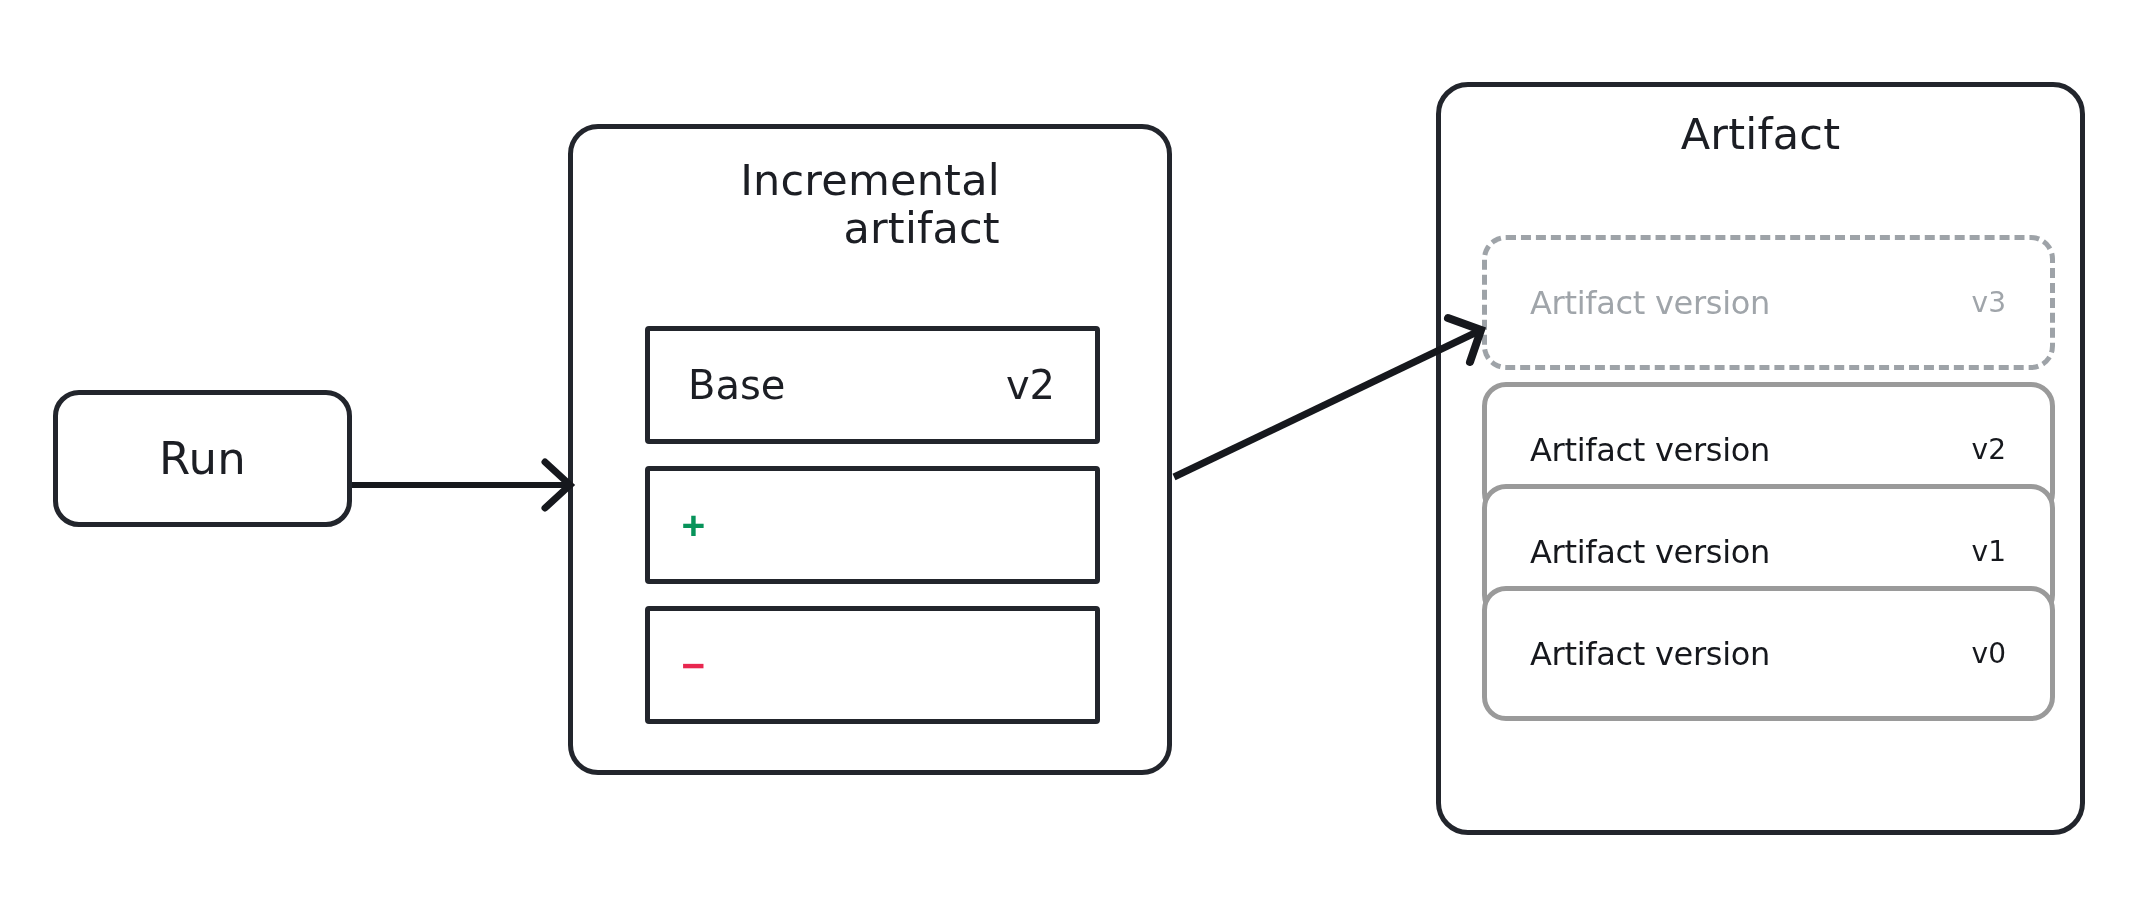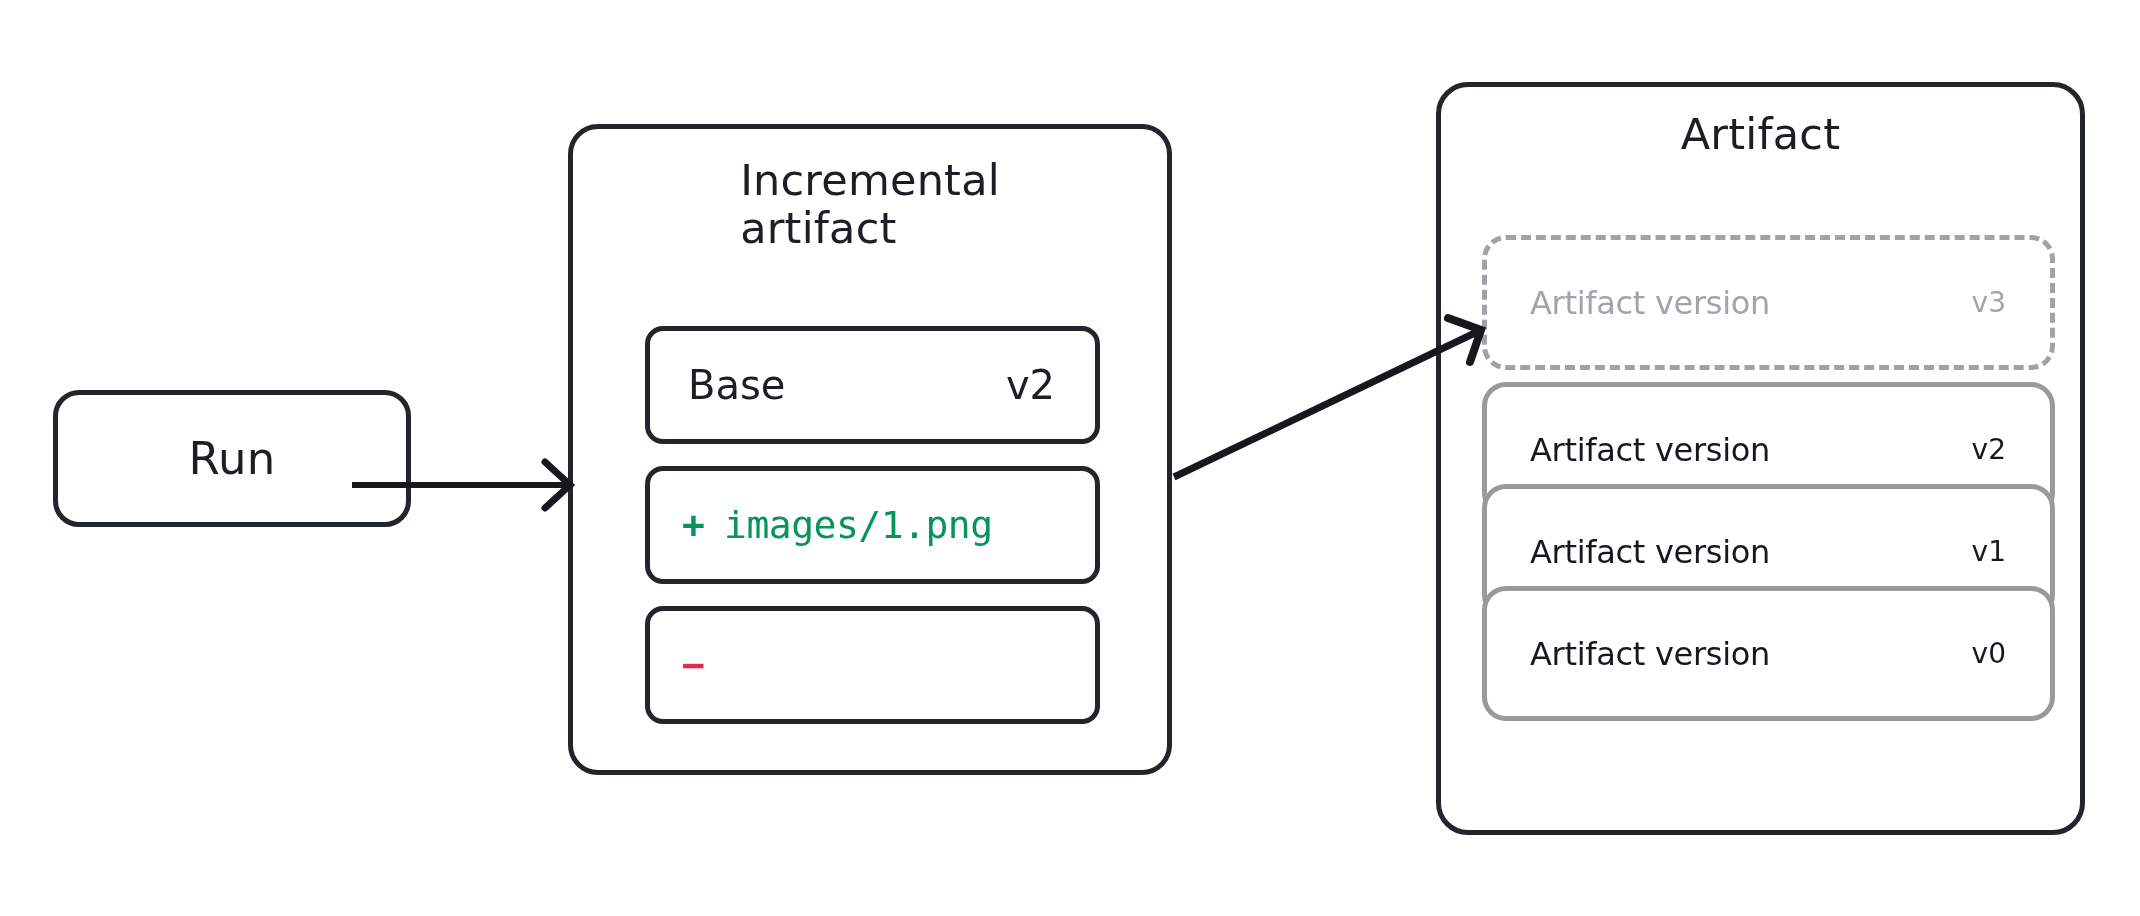--- a/index.html
+++ b/index.html
@@ -26,21 +26,21 @@
   .node {
     position: absolute;
     box-sizing: border-box;
     background: #ffffff;
   }
 
   
   .run-box {
     left: 53px;
     top: 390px;
-    width: 358px;
+    width: 299px;
     height: 137px;
     border: 5px solid #22252c;
     border-radius: 26px;
     display: flex;
     align-items: center;
     justify-content: center;
   }
   .run-label {
     font-family: "DejaVu Sans", sans-serif;
     font-size: 45px;
@@ -60,33 +60,33 @@
     display: flex;
     flex-direction: column;
     align-items: center;
   }
   .incremental-title {
     margin-top: 27px;
     font-family: "DejaVu Sans", sans-serif;
     font-size: 43px;
     line-height: 1.12;
     color: #1c1e24;
-    text-align: left;
+    text-align: right;
     letter-spacing: 0.2px;
   }
 
   
   .inc-row {
     position: absolute;
     box-sizing: border-box;
     left: 72px;
     width: 455px;
     height: 118px;
     border: 5px solid #22252c;
-    border-radius: 18px;
+    border-radius: 4px;
     background: #ffffff;
     display: flex;
     align-items: center;
   }
   .inc-row.base-row  { top: 197px; }
   .inc-row.add-row   { top: 337px; }
   .inc-row.del-row   { top: 477px; }
 
   .base-name {
     font-family: "DejaVu Sans", sans-serif;
@@ -206,21 +206,20 @@
     </div>
 
     <div class="inc-row base-row">
       <span class="base-name">Base</span>
       <span class="base-ver">v2</span>
     </div>
 
     <div class="inc-row add-row">
       <span class="diff-row-inner">
         <span class="diff-sign added">+</span>
-        <span class="diff-path added">images/1.png</span>
       </span>
     </div>
 
     <div class="inc-row del-row">
       <span class="diff-row-inner">
         <span class="diff-sign deleted">−</span>
       </span>
     </div>
   </div>
 

